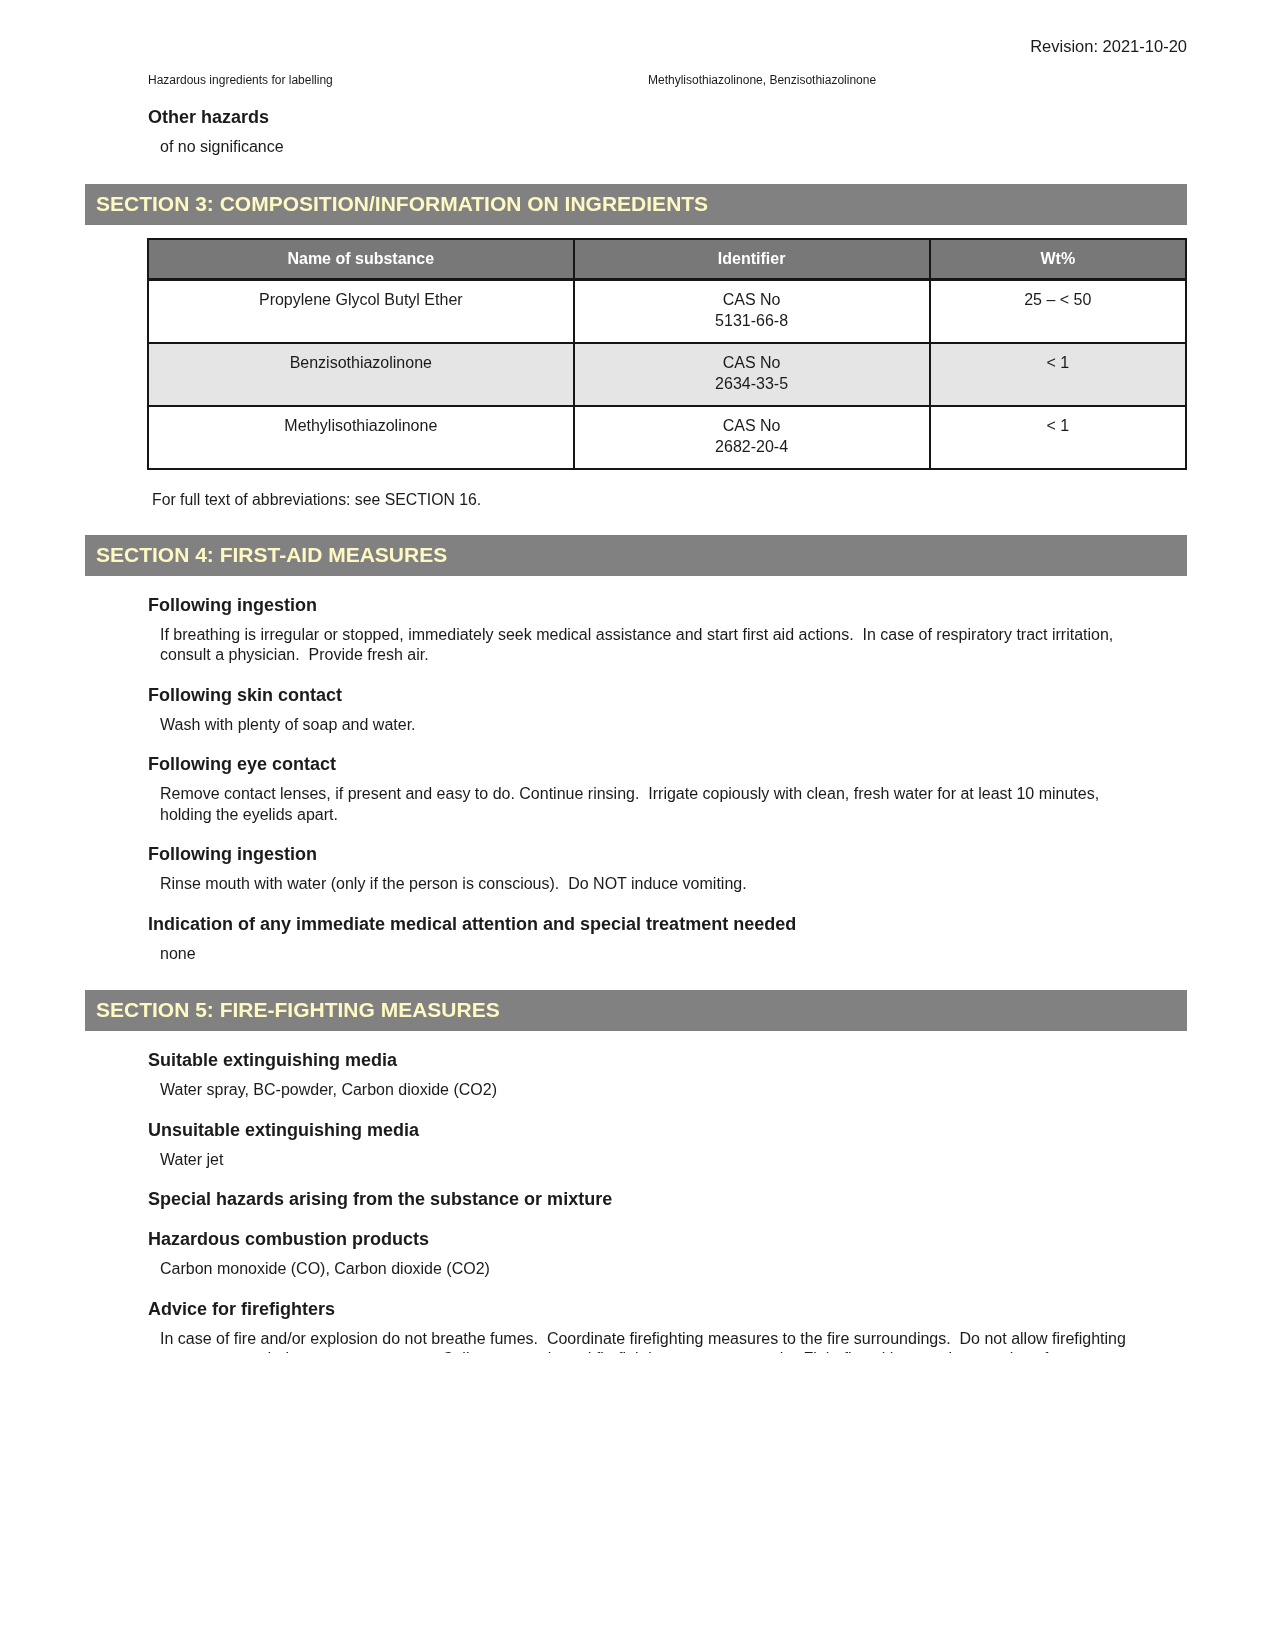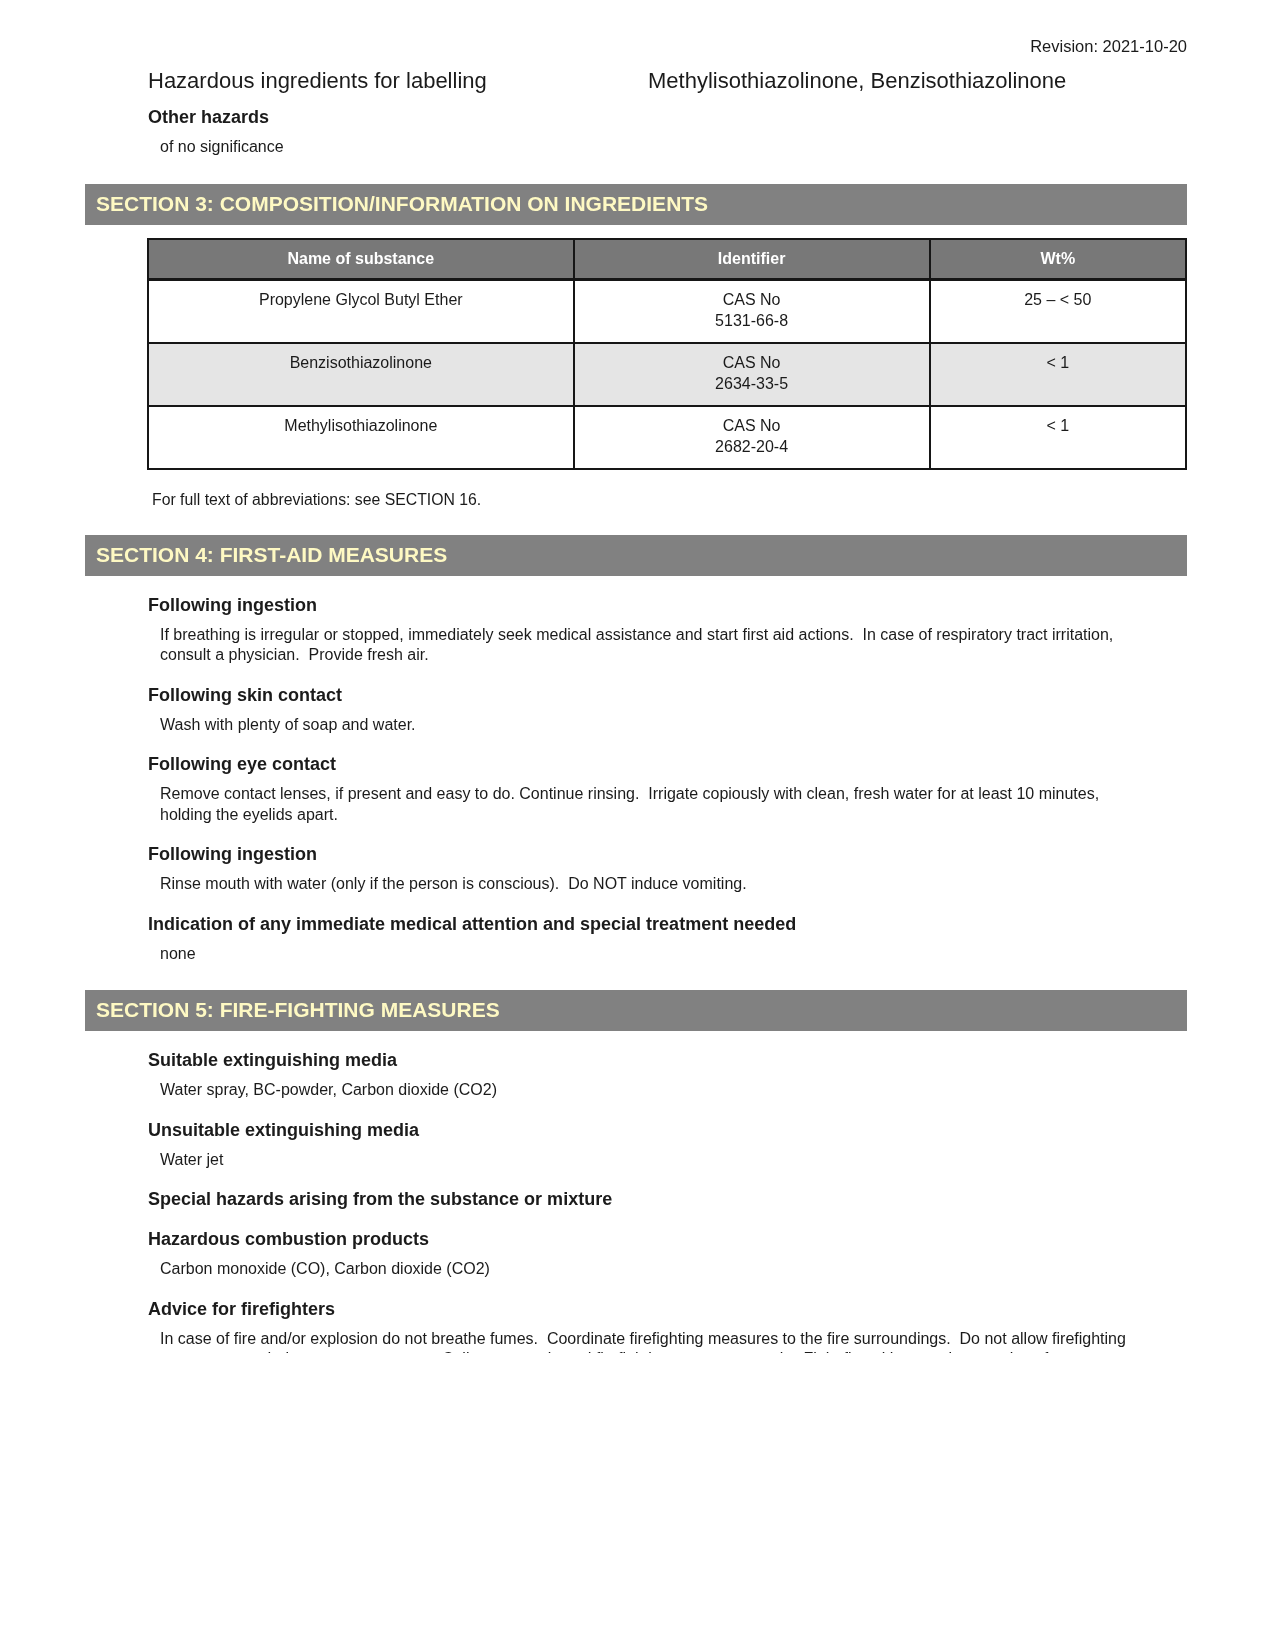--- a/index.html
+++ b/index.html
@@ -7,21 +7,21 @@
     position:relative;
     width:1275px;height:1353px;
     box-sizing:border-box;
     padding:36px 88px 0 85px;
     background:#fff;
     font-family:"Liberation Sans",sans-serif;
     color:#1b1b1b;
     overflow:hidden;
   }
   .revision{text-align:right;font-size:16.5px;line-height:20px;}
-  .kv-row{display:flex;margin:14px 0 0 63px;font-size:22px;line-height:21px;}
+  .kv-row{display:flex;margin:14px 0 0 63px;font-size:12px;line-height:21px;}
   .kv-label{width:500px;flex:0 0 500px;}
   .kv-value{flex:1;}
   h3{font-size:18px;font-weight:bold;margin:18px 0 9px 63px;line-height:22px;}
   h3.first{margin-top:15px;}
   p.body{margin:0 0 0 75px;font-size:16px;line-height:20.5px;max-width:990px;white-space:pre-wrap;}
   .banner{
     margin:26px 0 13px 0;
     background:var(--banner-gray,#818181);
     color:#fef9c3;
     font-weight:bold;

